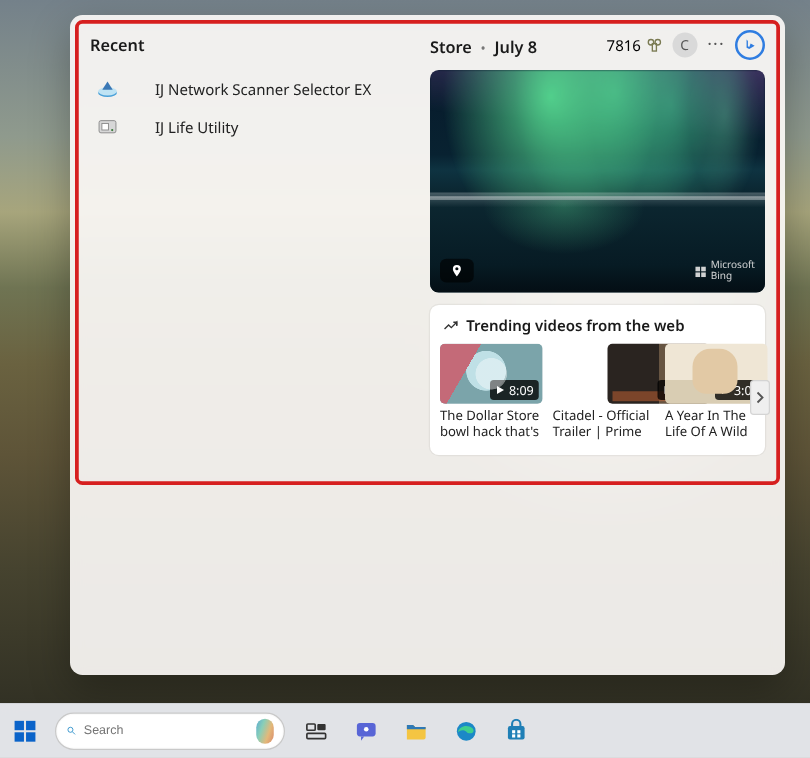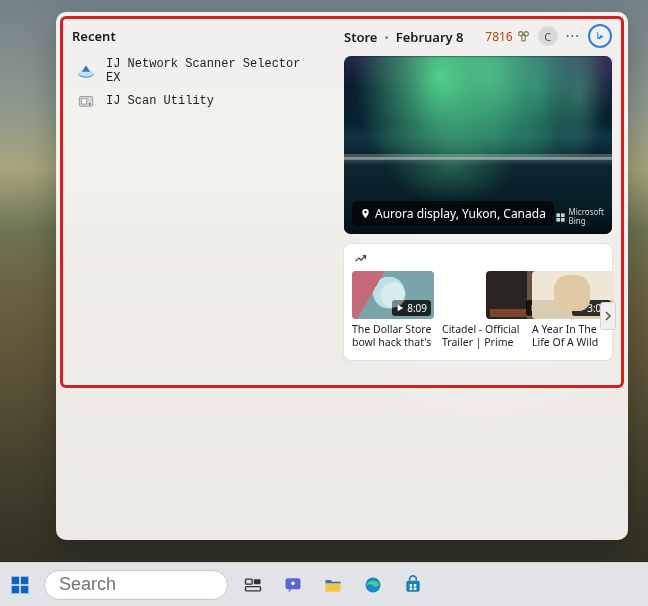--- a/index.html
+++ b/index.html
@@ -21,29 +21,29 @@
     border: 3px solid #d61f1f; border-radius: 6px; pointer-events: none;
   }
   .panel-inner { position: relative; padding: 14px 16px; height: 100%; }
 
   .col-left { position: absolute; left: 16px; top: 14px; width: 252px; }
   .col-right { position: absolute; left: 288px; right: 16px; top: 14px; }
 
   .heading-row { display: flex; align-items: center; height: 20px; margin-bottom: 10px; }
   .heading { font-size: 13px; font-weight: 600; color: #1a1a1a; }
 
-  .recent-item { display: flex; align-items: center; height: 30px; gap: 10px; padding: 2px 4px; border-radius: 4px; cursor: pointer; font-family: Liberation Mono, monospace; }
+  .recent-item { display: flex; align-items: center; height: 30px; gap: 28px; padding: 2px 4px; border-radius: 4px; cursor: pointer; }
   .recent-icon { width: 20px; height: 20px; display: inline-flex; align-items: center; justify-content: center; }
   .recent-label { font-size: 12px; color: #222; }
 
   .right-head { display: flex; align-items: center; gap: 8px; justify-content: space-between; height: 20px; margin-bottom: 10px; }
   .right-title { font-size: 13px; font-weight: 600; color: #1a1a1a; }
   .dot { color: #777; font-size: 11px; }
   .right-controls { display: flex; align-items: center; gap: 8px; }
-  .points { font-size: 12px; color: #c2410c; display: flex; align-items: center; gap: 4px; }
+  .points { font-size: 12px; color: #000000; display: flex; align-items: center; gap: 4px; }
   .avatar { width: 20px; height: 20px; border-radius: 50%; background: #d9d9d9; color: #555; font-size: 11px; display: flex; align-items: center; justify-content: center; }
   .more { font-size: 14px; color: #555; line-height: 1; cursor: pointer; letter-spacing: 1px; }
   .bing-btn { width: 24px; height: 24px; border-radius: 50%; border: 2px solid #2f7de1; display: flex; align-items: center; justify-content: center; cursor: pointer; }
 
   .hero {
     width: 100%; height: 178px; border-radius: 7px; position: relative; overflow: hidden;
     background:
       linear-gradient(180deg, #071a2b 0%, #082231 38%, #0e3341 45%, #0b2631 55%, #0a222d 100%);
   }
   .aurora {
@@ -102,21 +102,21 @@
     background: rgba(241,243,248,.92); backdrop-filter: blur(6px);
     display: flex; align-items: center; border-top: 1px solid rgba(0,0,0,.08);
   }
   .start { width: 40px; display: flex; align-items: center; justify-content: center; cursor:pointer; }
   .search-box {
     display: flex; align-items: center; gap: 6px;
     width: 184px; height: 30px; margin-left: 4px;
     background: #fff; border: 1px solid #c9c9c9; border-radius: 15px; padding: 0 8px;
     box-shadow: inset 0 0 0 1px rgba(0,0,0,.02);
   }
-  .search-box input { border: 0; outline: 0; flex: 1; font-size: 18px; background: transparent; }
+  .search-box input { border: 0; outline: 0; flex: 1; font-size: 10px; background: transparent; }
   .search-trail { width: 26px; height: 20px; border-radius: 10px; background: linear-gradient(110deg,#4aa3cc,#7cc9b0,#e0b16b,#d67b5a); opacity:.9; }
   .tb-icons { display: flex; gap: 2px; margin-left: 6px; }
   .tb-btn { width: 38px; height: 38px; display:flex; align-items:center; justify-content:center; border-radius:4px; cursor:pointer;}
 </style>
 </head>
 <body>
 
 <div class="desktop">
 
   <div class="panel">
@@ -137,30 +137,30 @@
           <span class="recent-label">IJ Network Scanner Selector EX</span>
         </div>
         <div class="recent-item">
           <span class="recent-icon">
             <svg viewBox="0 0 24 24" width="18" height="18">
                 <rect x="3" y="6" width="18" height="13" rx="2" fill="#d7d7d7" stroke="#8a8a8a"></rect>
                 <rect x="6" y="9" width="7" height="7" fill="#fff" stroke="#8a8a8a"></rect>
                 <circle cx="17" cy="16" r="1.2" fill="#3a7a3a"></circle>
               </svg>
           </span>
-          <span class="recent-label">IJ Scan Utility</span>
+          <span class="recent-label">IJ Life Utility</span>
         </div>
       </div>
 
       <div class="col-right">
         <div class="right-head">
           <div>
             <span class="right-title">Store</span>
             <span class="dot">&nbsp;•&nbsp;</span>
-            <span class="right-title">February 8</span>
+            <span class="right-title">July 8</span>
           </div>
           <div class="right-controls">
             <span class="points">
               <span>7816</span>
               <svg width="13" height="13" viewBox="0 0 24 24">
                   <circle cx="7" cy="7" r="4" fill="none" stroke="#7a7a52" stroke-width="2"></circle>
                   <circle cx="17" cy="7" r="4" fill="none" stroke="#7a7a52" stroke-width="2"></circle>
                   <rect x="9" y="9" width="6" height="11" fill="none" stroke="#7a7a52" stroke-width="2"></rect>
                 </svg>
             </span>
@@ -175,40 +175,40 @@
         </div>
 
         <div class="hero">
           <div class="aurora"></div>
           <div class="shore"></div>
           <div class="lake"></div>
           <div class="loc-pill">
             <svg width="11" height="11" viewBox="0 0 24 24">
                 <path d="M12 2a7 7 0 0 0-7 7c0 5 7 13 7 13s7-8 7-13a7 7 0 0 0-7-7zm0 9.5A2.5 2.5 0 1 1 12 6a2.5 2.5 0 0 1 0 5.5z" fill="#fff"></path>
               </svg>
-            <span>Aurora display, Yukon, Canada</span>
           </div>
           <div class="bing-logo">
             <svg viewBox="0 0 24 24">
                 <rect x="3" y="3" width="8" height="8" fill="#e6e6e6"></rect>
                 <rect x="13" y="3" width="8" height="8" fill="#e6e6e6"></rect>
                 <rect x="3" y="13" width="8" height="8" fill="#e6e6e6"></rect>
                 <rect x="13" y="13" width="8" height="8" fill="#e6e6e6"></rect>
               </svg>
             <span style="white-space:pre">Microsoft
 Bing</span>
           </div>
         </div>
 
         <div class="card">
           <div class="card-head">
             <svg width="13" height="13" viewBox="0 0 24 24">
                 <path d="M3 17l6-6 4 4 8-8v5" fill="none" stroke="#333" stroke-width="2"></path>
                 <path d="M16 7h5v5" fill="none" stroke="#333" stroke-width="2"></path>
               </svg>
+            <span>Trending videos from the web</span>
           </div>
           <div class="vids">
             <div class="vid">
               <div class="thumb a">
                 <span class="dur">
                     <svg viewBox="0 0 10 10">
                       <path d="M2 1v8l7-4z" fill="#fff"></path>
                     </svg>
                     <span>8:09</span>
                   </span>

